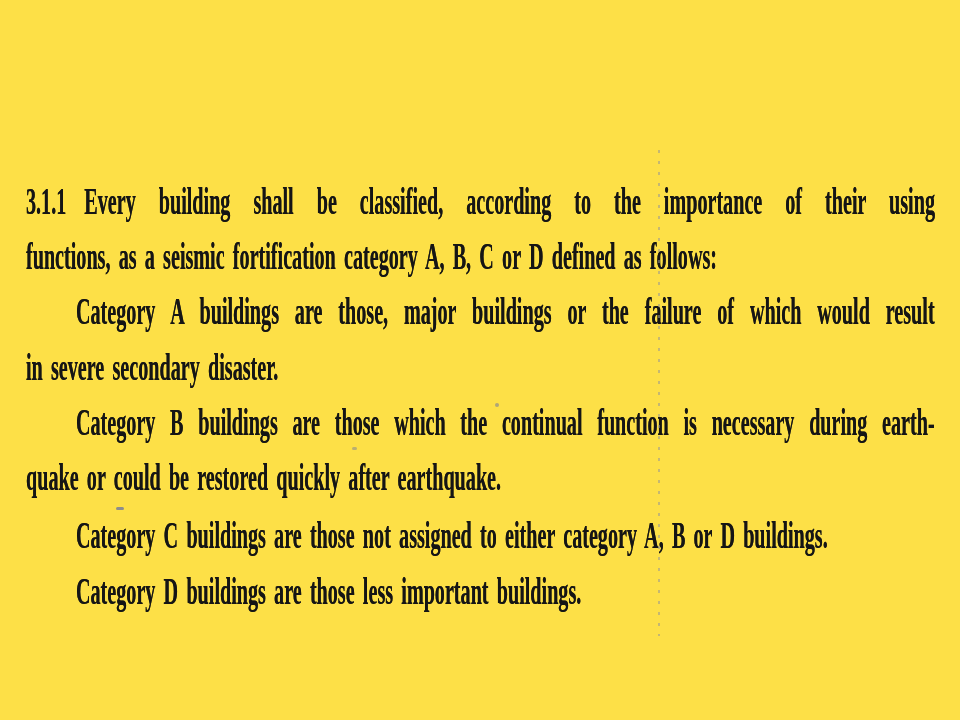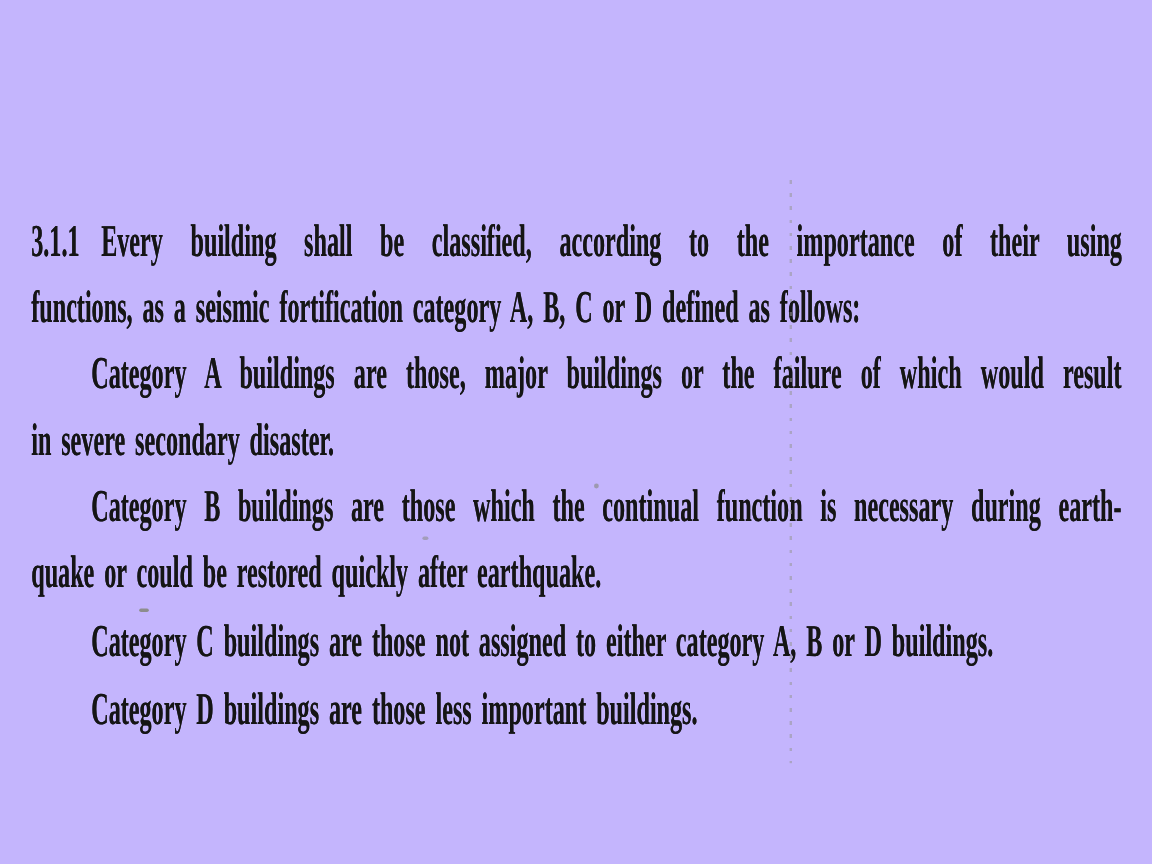--- a/index.html
+++ b/index.html
@@ -5,21 +5,21 @@
   html, body { margin: 0; padding: 0; }
   body {
     width: 960px; height: 720px;
     background: #ffffff;
     overflow: hidden;
     position: relative;
     font-family: "Liberation Serif", "DejaVu Serif", serif;
   }
   .page {
     position: absolute; inset: 0;
-    background: #c4b5fd;
+    background: #fde047;
     padding-left: 16px;
   }
   
   .line {
     position: absolute;
     font-weight: 700;
     font-size: 38px;
     line-height: 38px;
     color: #151515;
     transform: scaleX(0.53);

